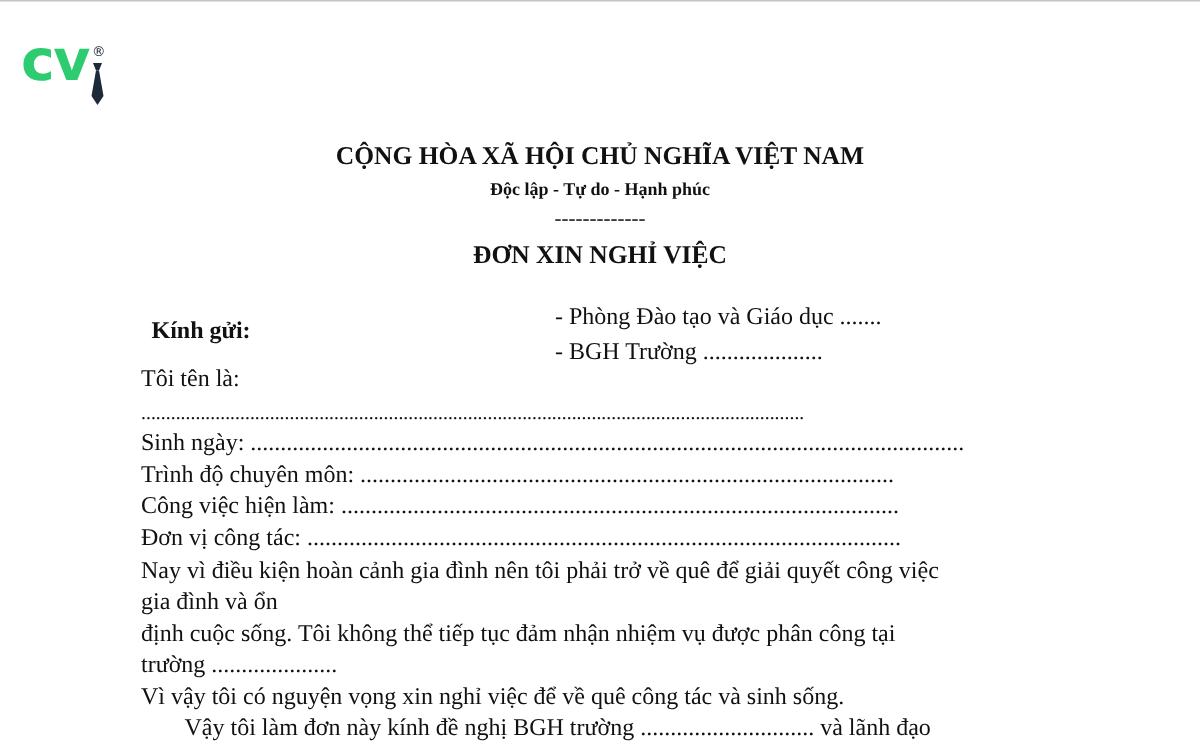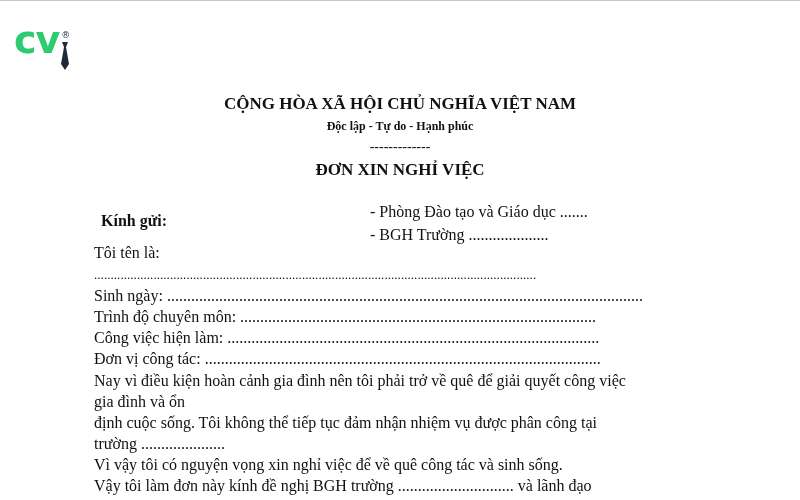--- a/index.html
+++ b/index.html
@@ -118,13 +118,13 @@
 <div class="line" style="top:286px;">Sinh ngày: .......................................................................................................................</div>
 <div class="line" style="top:307px;">Trình độ chuyên môn: .........................................................................................</div>
 <div class="line" style="top:328px;">Công việc hiện làm: .............................................................................................</div>
 <div class="line" style="top:349px;">Đơn vị công tác: ...................................................................................................</div>
 
 <div class="line" style="top:371px;">Nay vì điều kiện hoàn cảnh gia đình nên tôi phải trở về quê để giải quyết công việc</div>
 <div class="line" style="top:392px;">gia đình và ổn</div>
 <div class="line" style="top:413px;">định cuộc sống. Tôi không thể tiếp tục đảm nhận nhiệm vụ được phân công tại</div>
 <div class="line" style="top:434px;">trường .....................</div>
 <div class="line" style="top:455px;">Vì vậy tôi có nguyện vọng xin nghỉ việc để về quê công tác và sinh sống.</div>
-<div class="line" style="top:476px;">Vậy tôi làm đơn này kính đề nghị BGH trường ............................. và lãnh đạo</div>
+<div class="line" style="top:476px;margin-left:29px;">Vậy tôi làm đơn này kính đề nghị BGH trường ............................. và lãnh đạo</div>
 
 </body></html>

